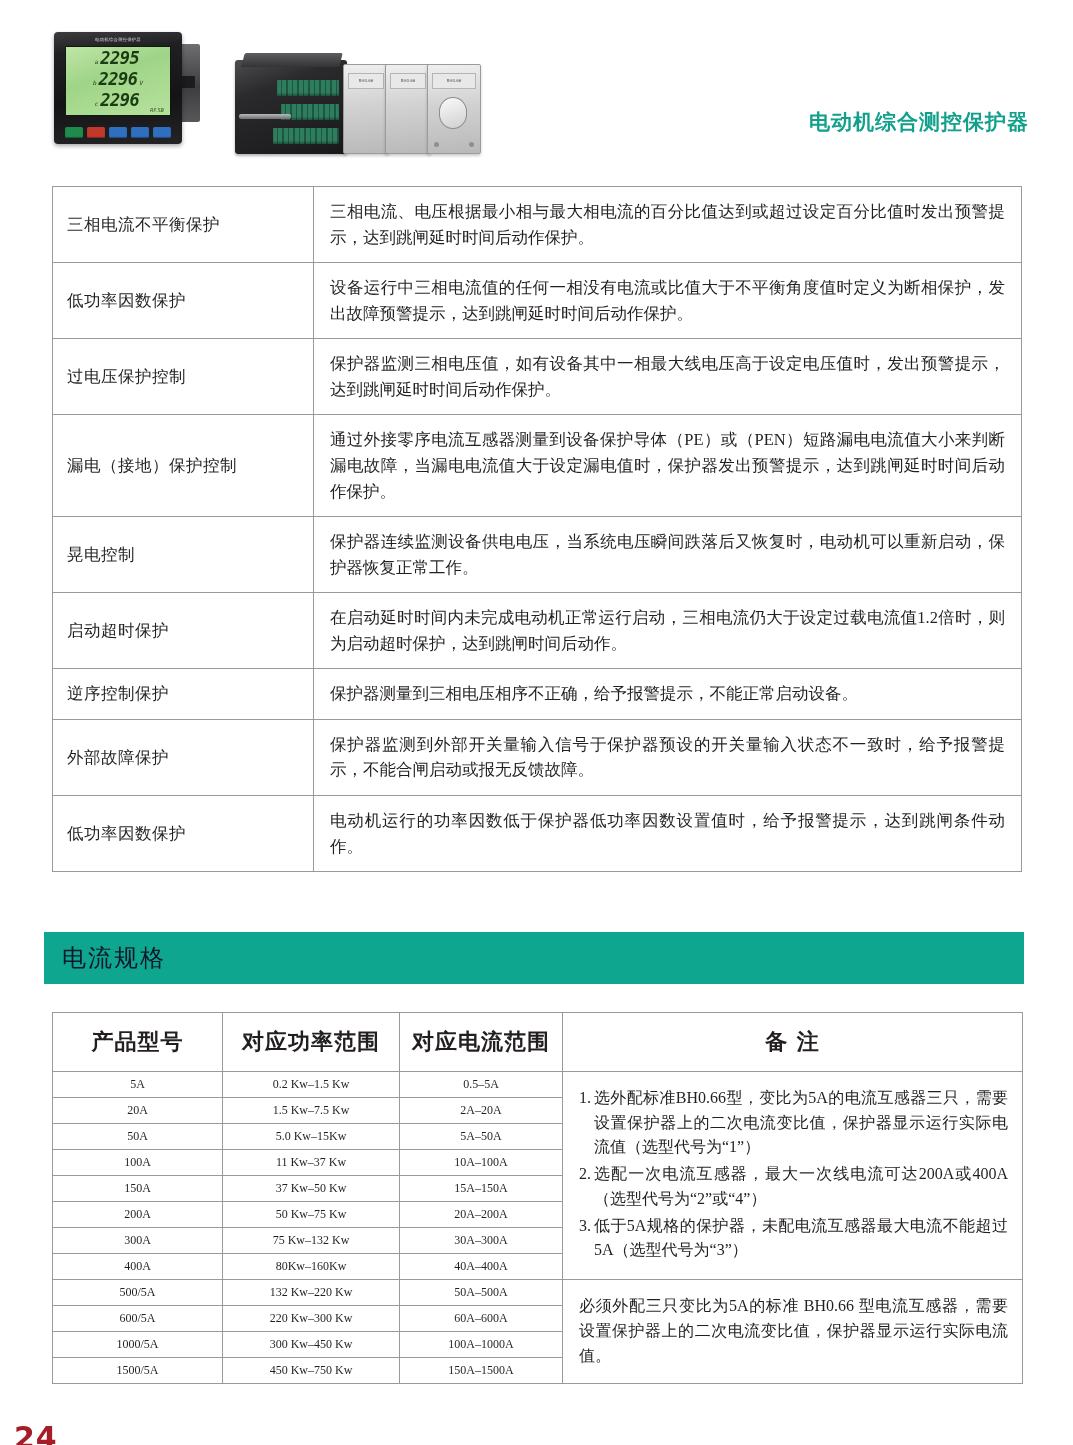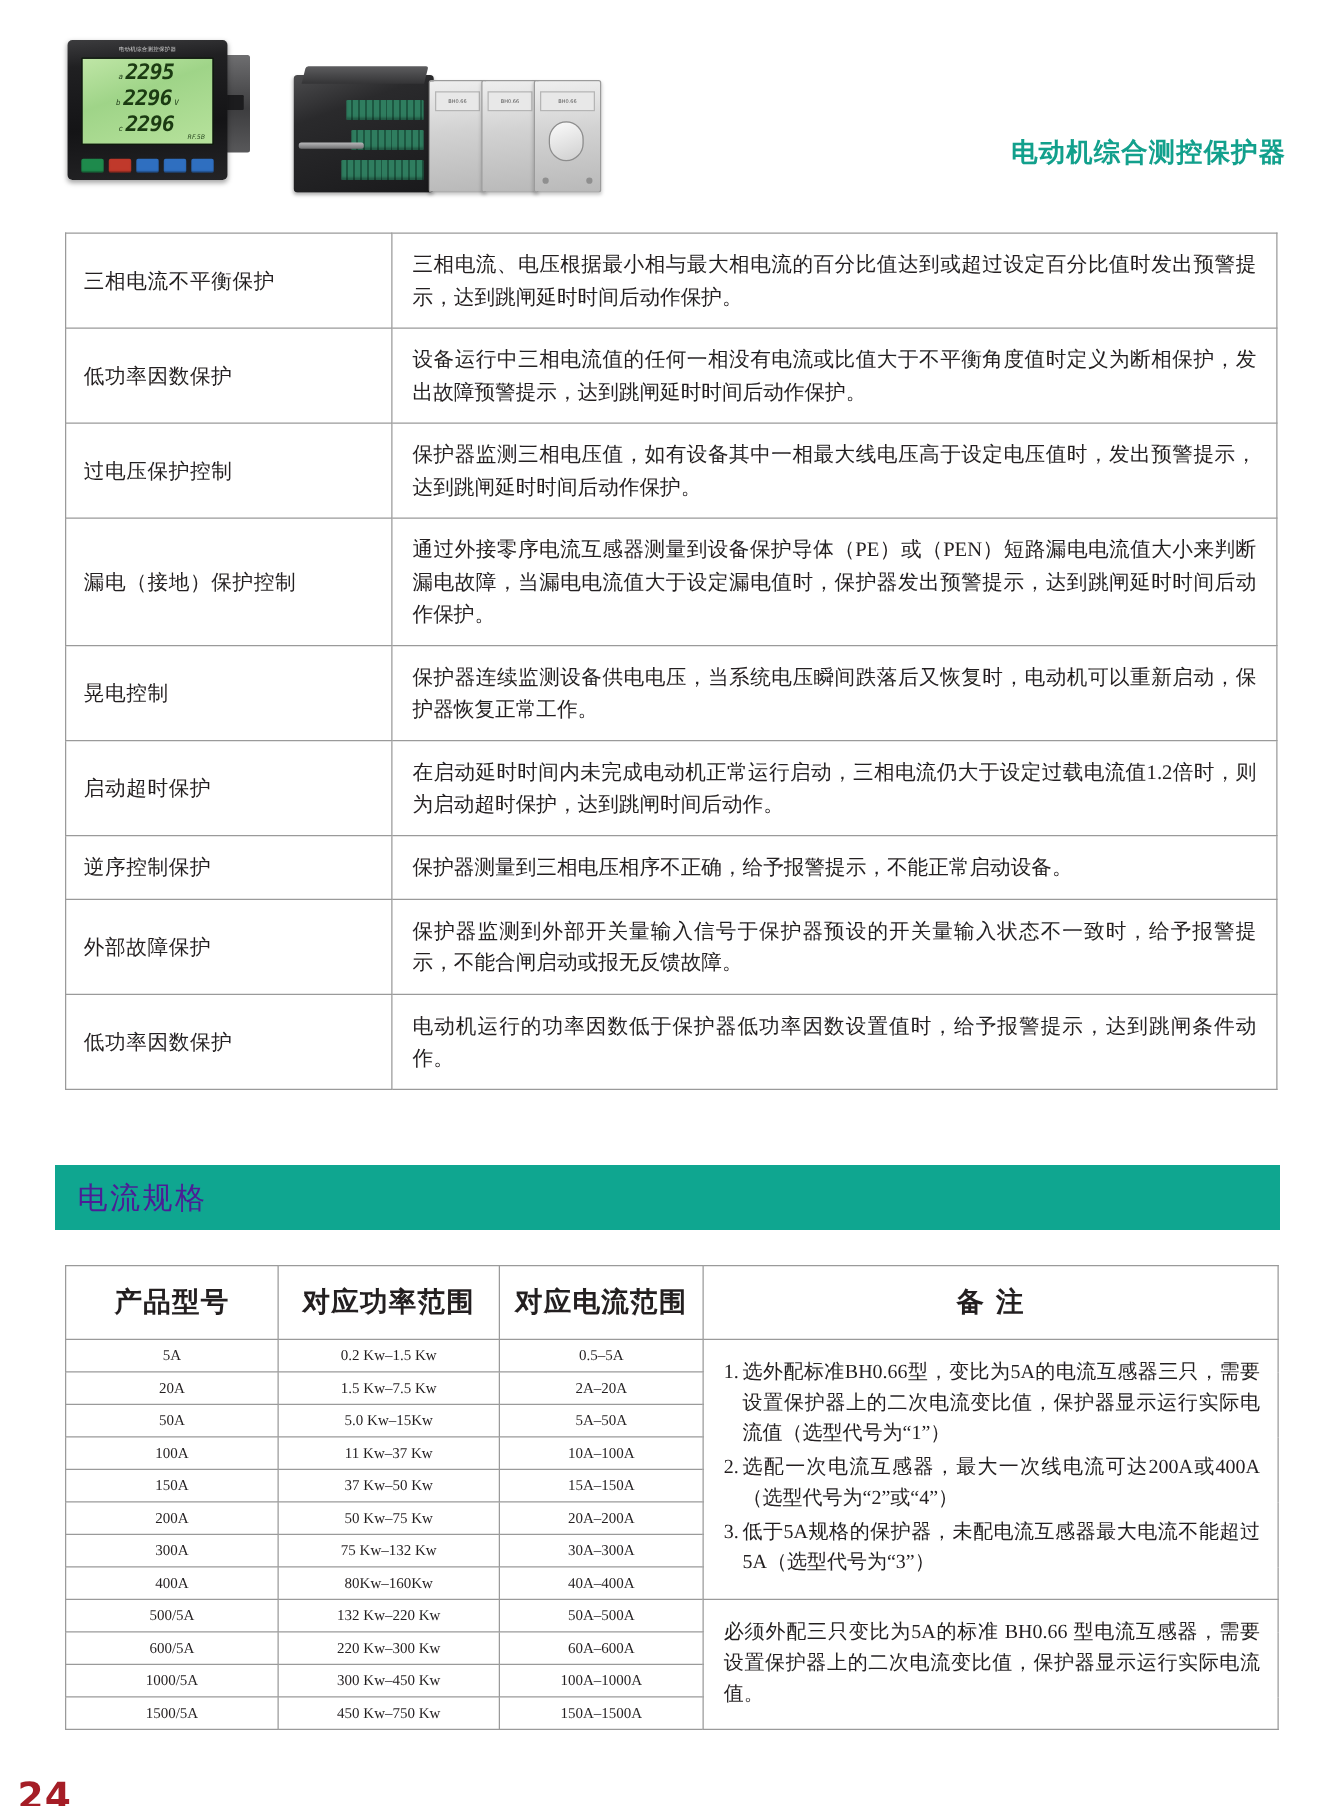--- a/index.html
+++ b/index.html
@@ -277,21 +277,21 @@
     top: 932px;
     width: 980px;
     height: 52px;
     background: #0fa690;
     display: flex;
     align-items: center;
   }
   .section-banner span {
     font-family: "DejaVu Sans", sans-serif;
     font-size: 24px;
-    color: #4c1d95;
+    color: #0f172a;
     letter-spacing: 2px;
     padding-left: 18px;
   }
 
   
   .spec-table {
     position: absolute;
     left: 52px;
     top: 1012px;
     width: 970px;

